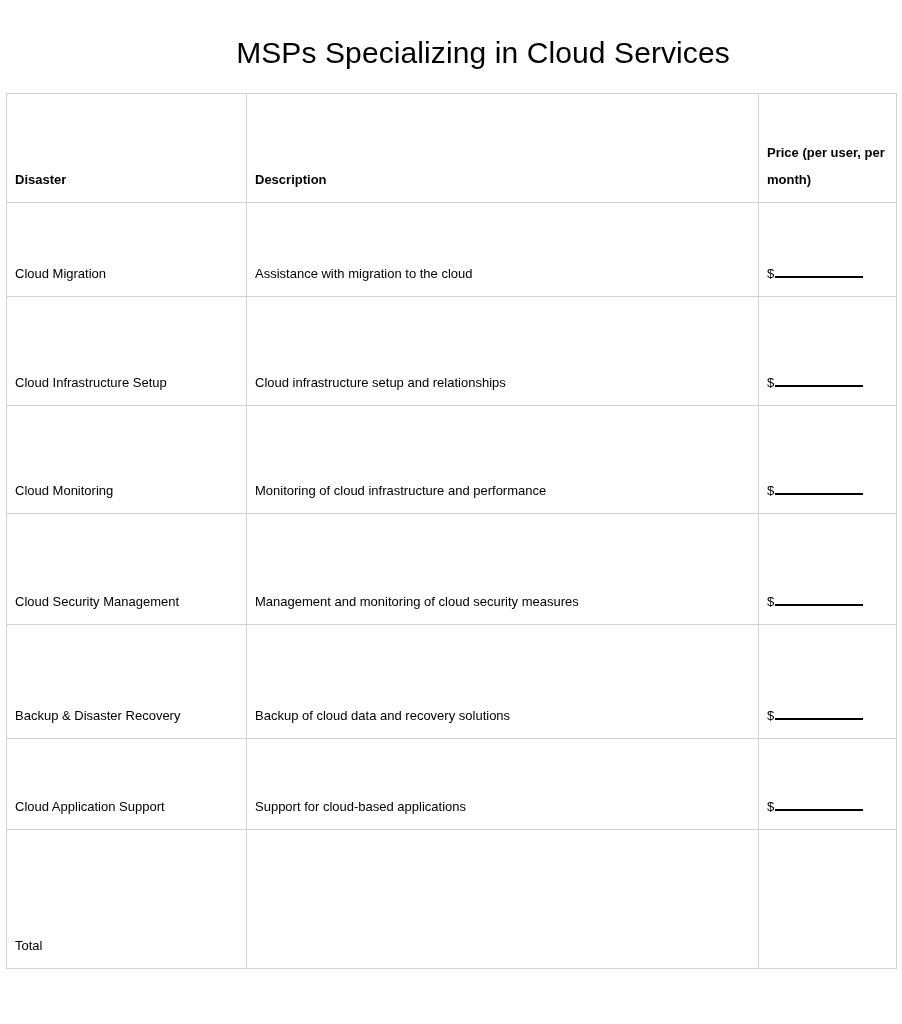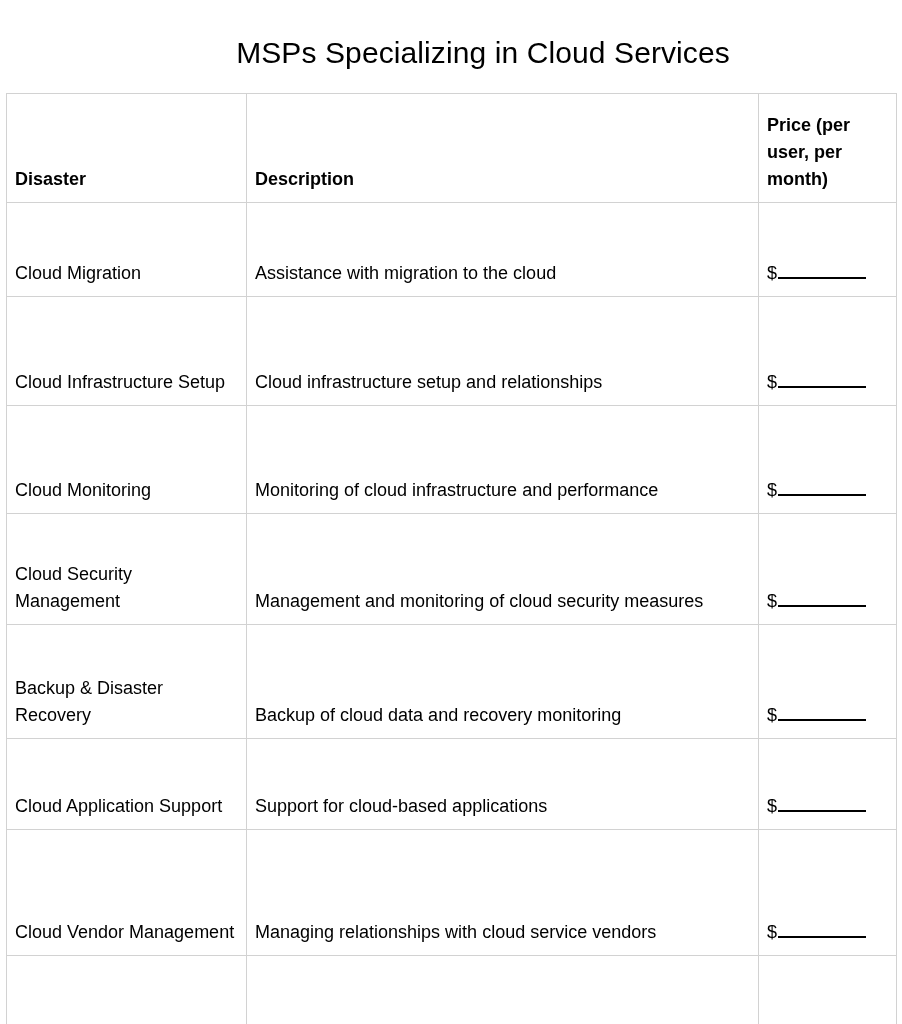--- a/index.html
+++ b/index.html
@@ -50,21 +50,21 @@
     width: 890px;
     background: #ffffff;
   }
 
   table.pricing-table td,
   table.pricing-table th {
     border: 1px solid #d2d2d2;
     vertical-align: bottom;
     text-align: left;
     padding: 0 8px 9px 8px;
-    font-size: 18px;
+    font-size: 13px;
     line-height: 27px;
     font-weight: 400;
     color: #000000;
     word-wrap: break-word;
   }
 
   table.pricing-table th {
     font-weight: 700;
   }
 
@@ -142,31 +142,26 @@
             <td class="desc">Monitoring of cloud infrastructure and performance</td>
             <td class="price"><span class="price-cell">$</span><span class="price-blank"></span></td>
           </tr>
           <tr class="row-3">
             <td class="service">Cloud Security Management</td>
             <td class="desc">Management and monitoring of cloud security measures</td>
             <td class="price"><span class="price-cell">$</span><span class="price-blank"></span></td>
           </tr>
           <tr class="row-4">
             <td class="service">Backup &amp; Disaster Recovery</td>
-            <td class="desc">Backup of cloud data and recovery monitoring</td>
+            <td class="desc">Backup of cloud data and recovery solutions</td>
             <td class="price"><span class="price-cell">$</span><span class="price-blank"></span></td>
           </tr>
           <tr class="row-5">
             <td class="service">Cloud Application Support</td>
             <td class="desc">Support for cloud-based applications</td>
-            <td class="price"><span class="price-cell">$</span><span class="price-blank"></span></td>
-          </tr>
-          <tr class="row-6">
-            <td class="service">Cloud Vendor Management</td>
-            <td class="desc">Managing relationships with cloud service vendors</td>
             <td class="price"><span class="price-cell">$</span><span class="price-blank"></span></td>
           </tr>
           <tr class="row-7">
             <td class="service">Total</td>
             <td class="desc"></td>
             <td class="price"></td>
           </tr>
         </tbody>
     </table>
   </div>

